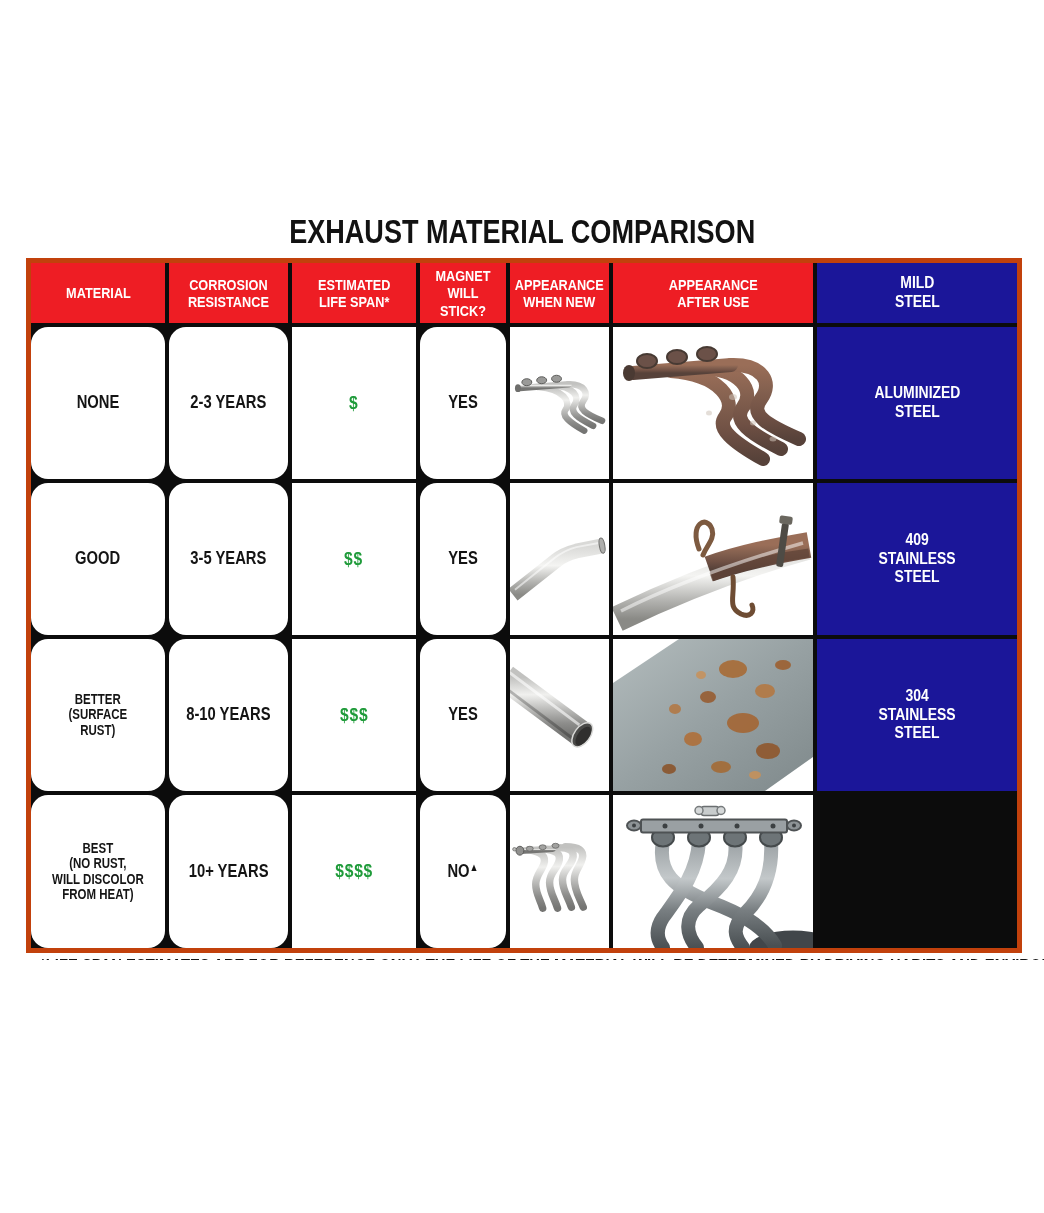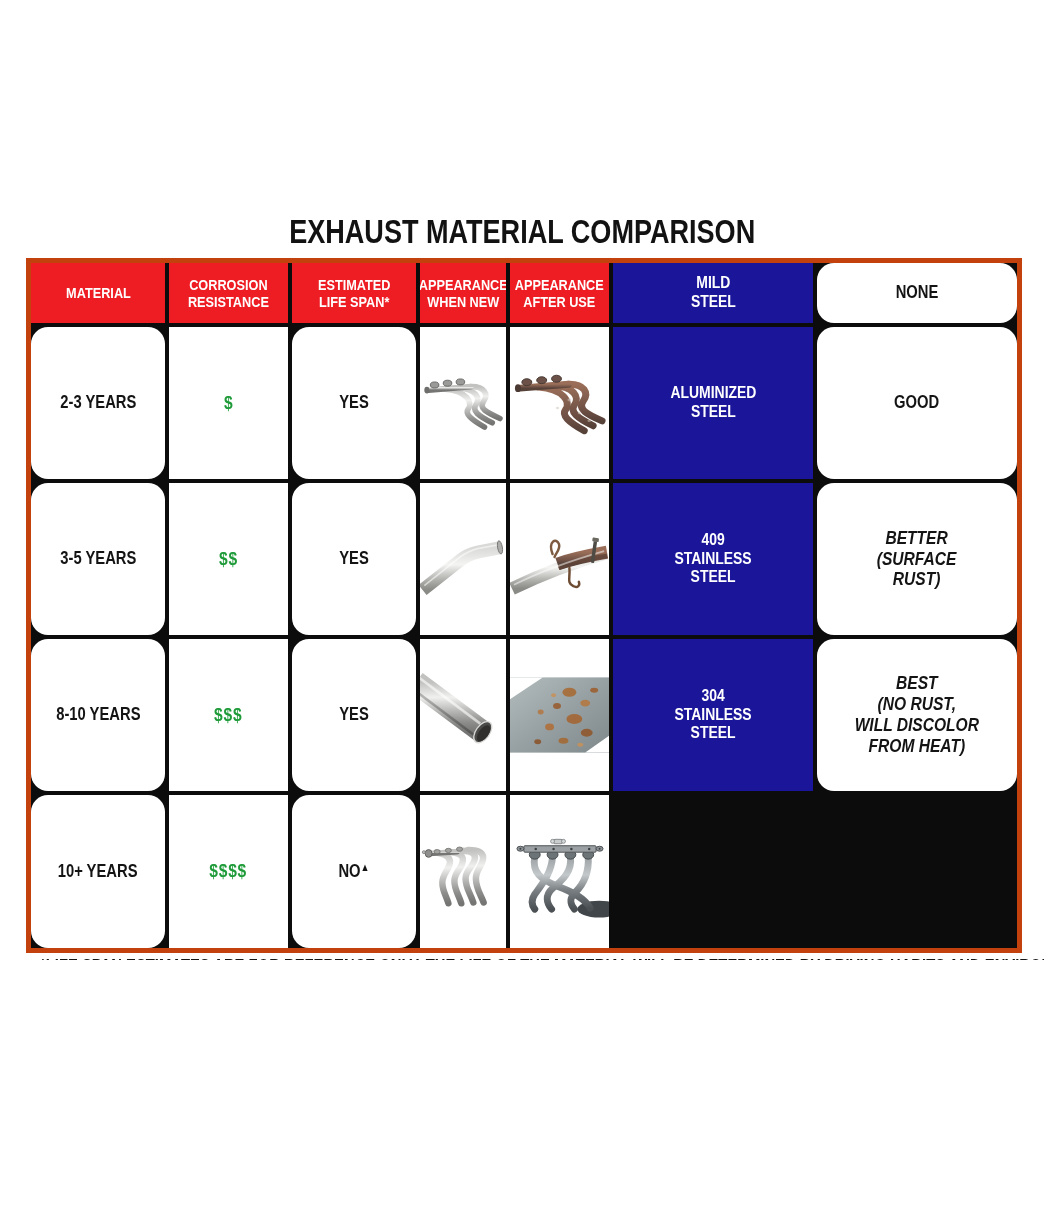--- a/index.html
+++ b/index.html
@@ -20,21 +20,21 @@
     box-sizing:border-box;border:5px solid #c2410c;background:#0c0c0c;
     display:grid;gap:4px;
     grid-template-columns:134px 119px 124px 86px 99px 200px 200px;
     grid-template-rows:60px 152px 152px 152px 153px;
   }
   .cell{display:flex;align-items:center;justify-content:center;
         background:#ffffff;text-align:center;overflow:hidden;}
   .head{background:#ee1d24;color:#ffffff;font-size:15.5px;}
   .mat{background:#1b1699;color:#ffffff;font-size:17px;}
   .data{color:#141414;font-size:18px;border-radius:17px;}
-  .small{font-size:19px;font-style:italic;}
+  .small{font-size:14px;}
   .cost{color:#1f9b3a;font-size:19px;letter-spacing:1px;}
   .photo{padding:0;}
   .photo svg{display:block;width:100%;height:100%;}
   sup.mark{font-size:11px;vertical-align:6px;line-height:0;}
   .footnotes{position:absolute;left:40px;top:957px;width:1000px;color:#141414;}
   .fline{font-size:18.5px;font-weight:700;line-height:1.0;margin-bottom:9px;white-space:nowrap;}
   .tri-marker{font-size:12px;vertical-align:4px;}
 </style>
 </head>
 <body>
@@ -85,20 +85,24 @@
     <div class="cell head">
         <span class="cnd">MATERIAL</span>
       </div>
     <div class="cell head">
         <span class="cnd">CORROSION
 RESISTANCE</span>
       </div>
     <div class="cell head">
         <span class="cnd">ESTIMATED
 LIFE SPAN*</span>
+      </div>
+    <div class="cell head">
+        <span class="cnd">MAGNET
+WILL STICK?</span>
       </div>
     <div class="cell head">
         <span class="cnd">APPEARANCE
 WHEN NEW</span>
       </div>
     <div class="cell head">
         <span class="cnd">APPEARANCE
 AFTER USE</span>
       </div>
 

